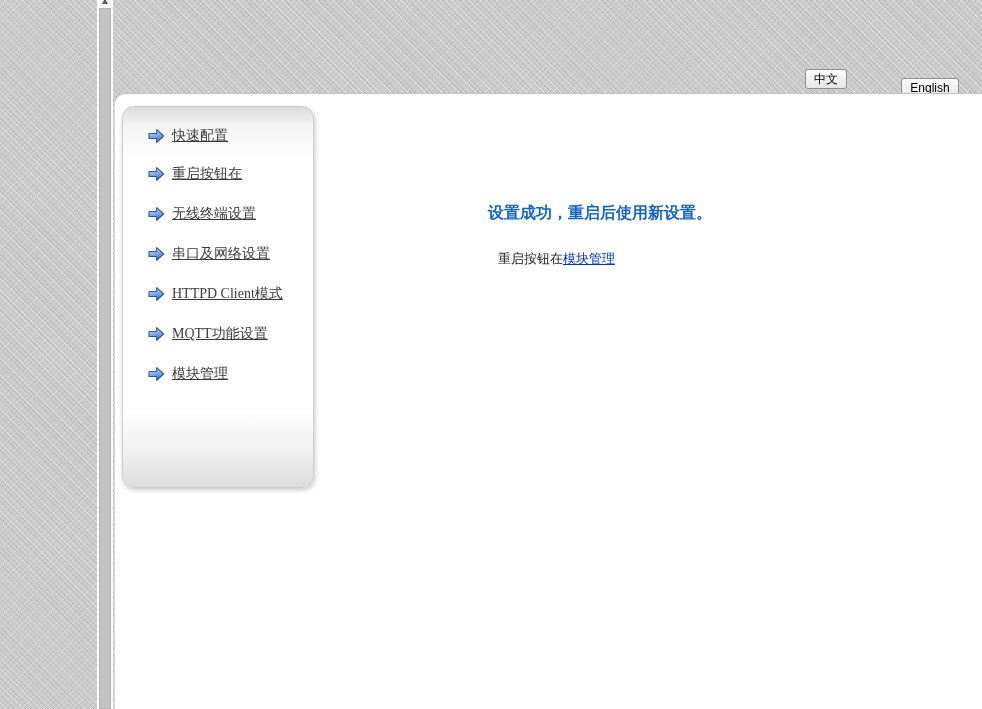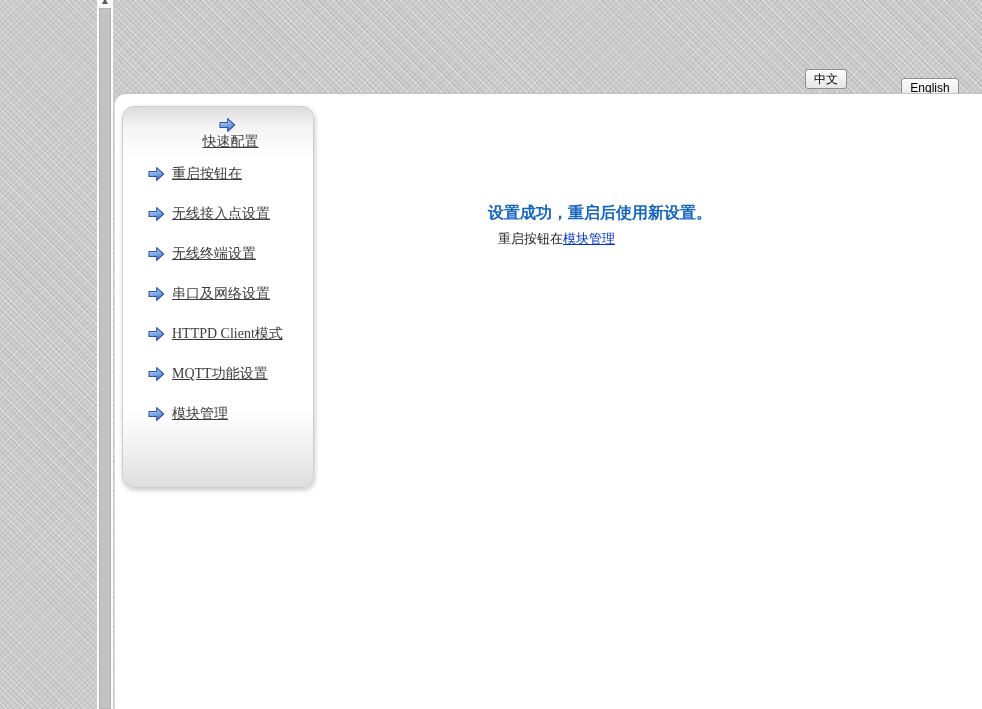--- a/index.html
+++ b/index.html
@@ -77,42 +77,42 @@
   #sidebar-menu {
     list-style: none;
     margin: 0;
     padding: 10px 0 0 25px;
   }
   #sidebar-menu li {
     height: 40px;
     display: flex;
     align-items: center;
   }
-  #sidebar-menu li:first-child { height: 37px; flex-direction: column; }
+  #sidebar-menu li:first-child { height: 37px; }
   .menu-arrow { width: 17px; height: 16px; margin-right: 7px; flex: 0 0 auto; }
   .menu-link {
     font-family: "Liberation Serif", serif;
     font-size: 14px;
     color: #3b3b3b;
     text-decoration: underline;
     cursor: pointer;
     white-space: nowrap;
   }
 
   
   #status-message {
     position: absolute;
     left: 373px; top: 109px;
     font-size: 16px; font-weight: bold;
     color: #1565c0;
     font-family: "Liberation Sans", sans-serif;
   }
   #restart-hint {
     position: absolute;
-    left: 383px; top: 136px;
+    left: 383px; top: 156px;
     font-size: 13px;
     color: #1b1b1b;
     font-family: "Liberation Serif", serif;
   }
   #restart-hint a {
     color: #0033cc;
     text-decoration: underline;
     cursor: pointer;
   }
 
@@ -159,26 +159,20 @@
         <a class="menu-link">快速配置</a>
       </li>
 
       <li>
         <svg class="menu-arrow" viewBox="0 0 17 16">
             <path d="M1 5.5 H8.7 V1.6 L15.6 8 L8.7 14.4 V10.5 H1 Z" fill="url(#arrowGradient)" stroke="#2b56a7" stroke-width="1.1" stroke-linejoin="round"></path>
           </svg>
         <a class="menu-link">重启按钮在</a>
       </li>
 
-      <li>
-        <svg class="menu-arrow" viewBox="0 0 17 16">
-            <path d="M1 5.5 H8.7 V1.6 L15.6 8 L8.7 14.4 V10.5 H1 Z" fill="url(#arrowGradient)" stroke="#2b56a7" stroke-width="1.1" stroke-linejoin="round"></path>
-          </svg>
-        <a class="menu-link">无线接入点设置</a>
-      </li>
 
       <li>
         <svg class="menu-arrow" viewBox="0 0 17 16">
             <path d="M1 5.5 H8.7 V1.6 L15.6 8 L8.7 14.4 V10.5 H1 Z" fill="url(#arrowGradient)" stroke="#2b56a7" stroke-width="1.1" stroke-linejoin="round"></path>
           </svg>
         <a class="menu-link">无线终端设置</a>
       </li>
 
       <li>
         <svg class="menu-arrow" viewBox="0 0 17 16">

